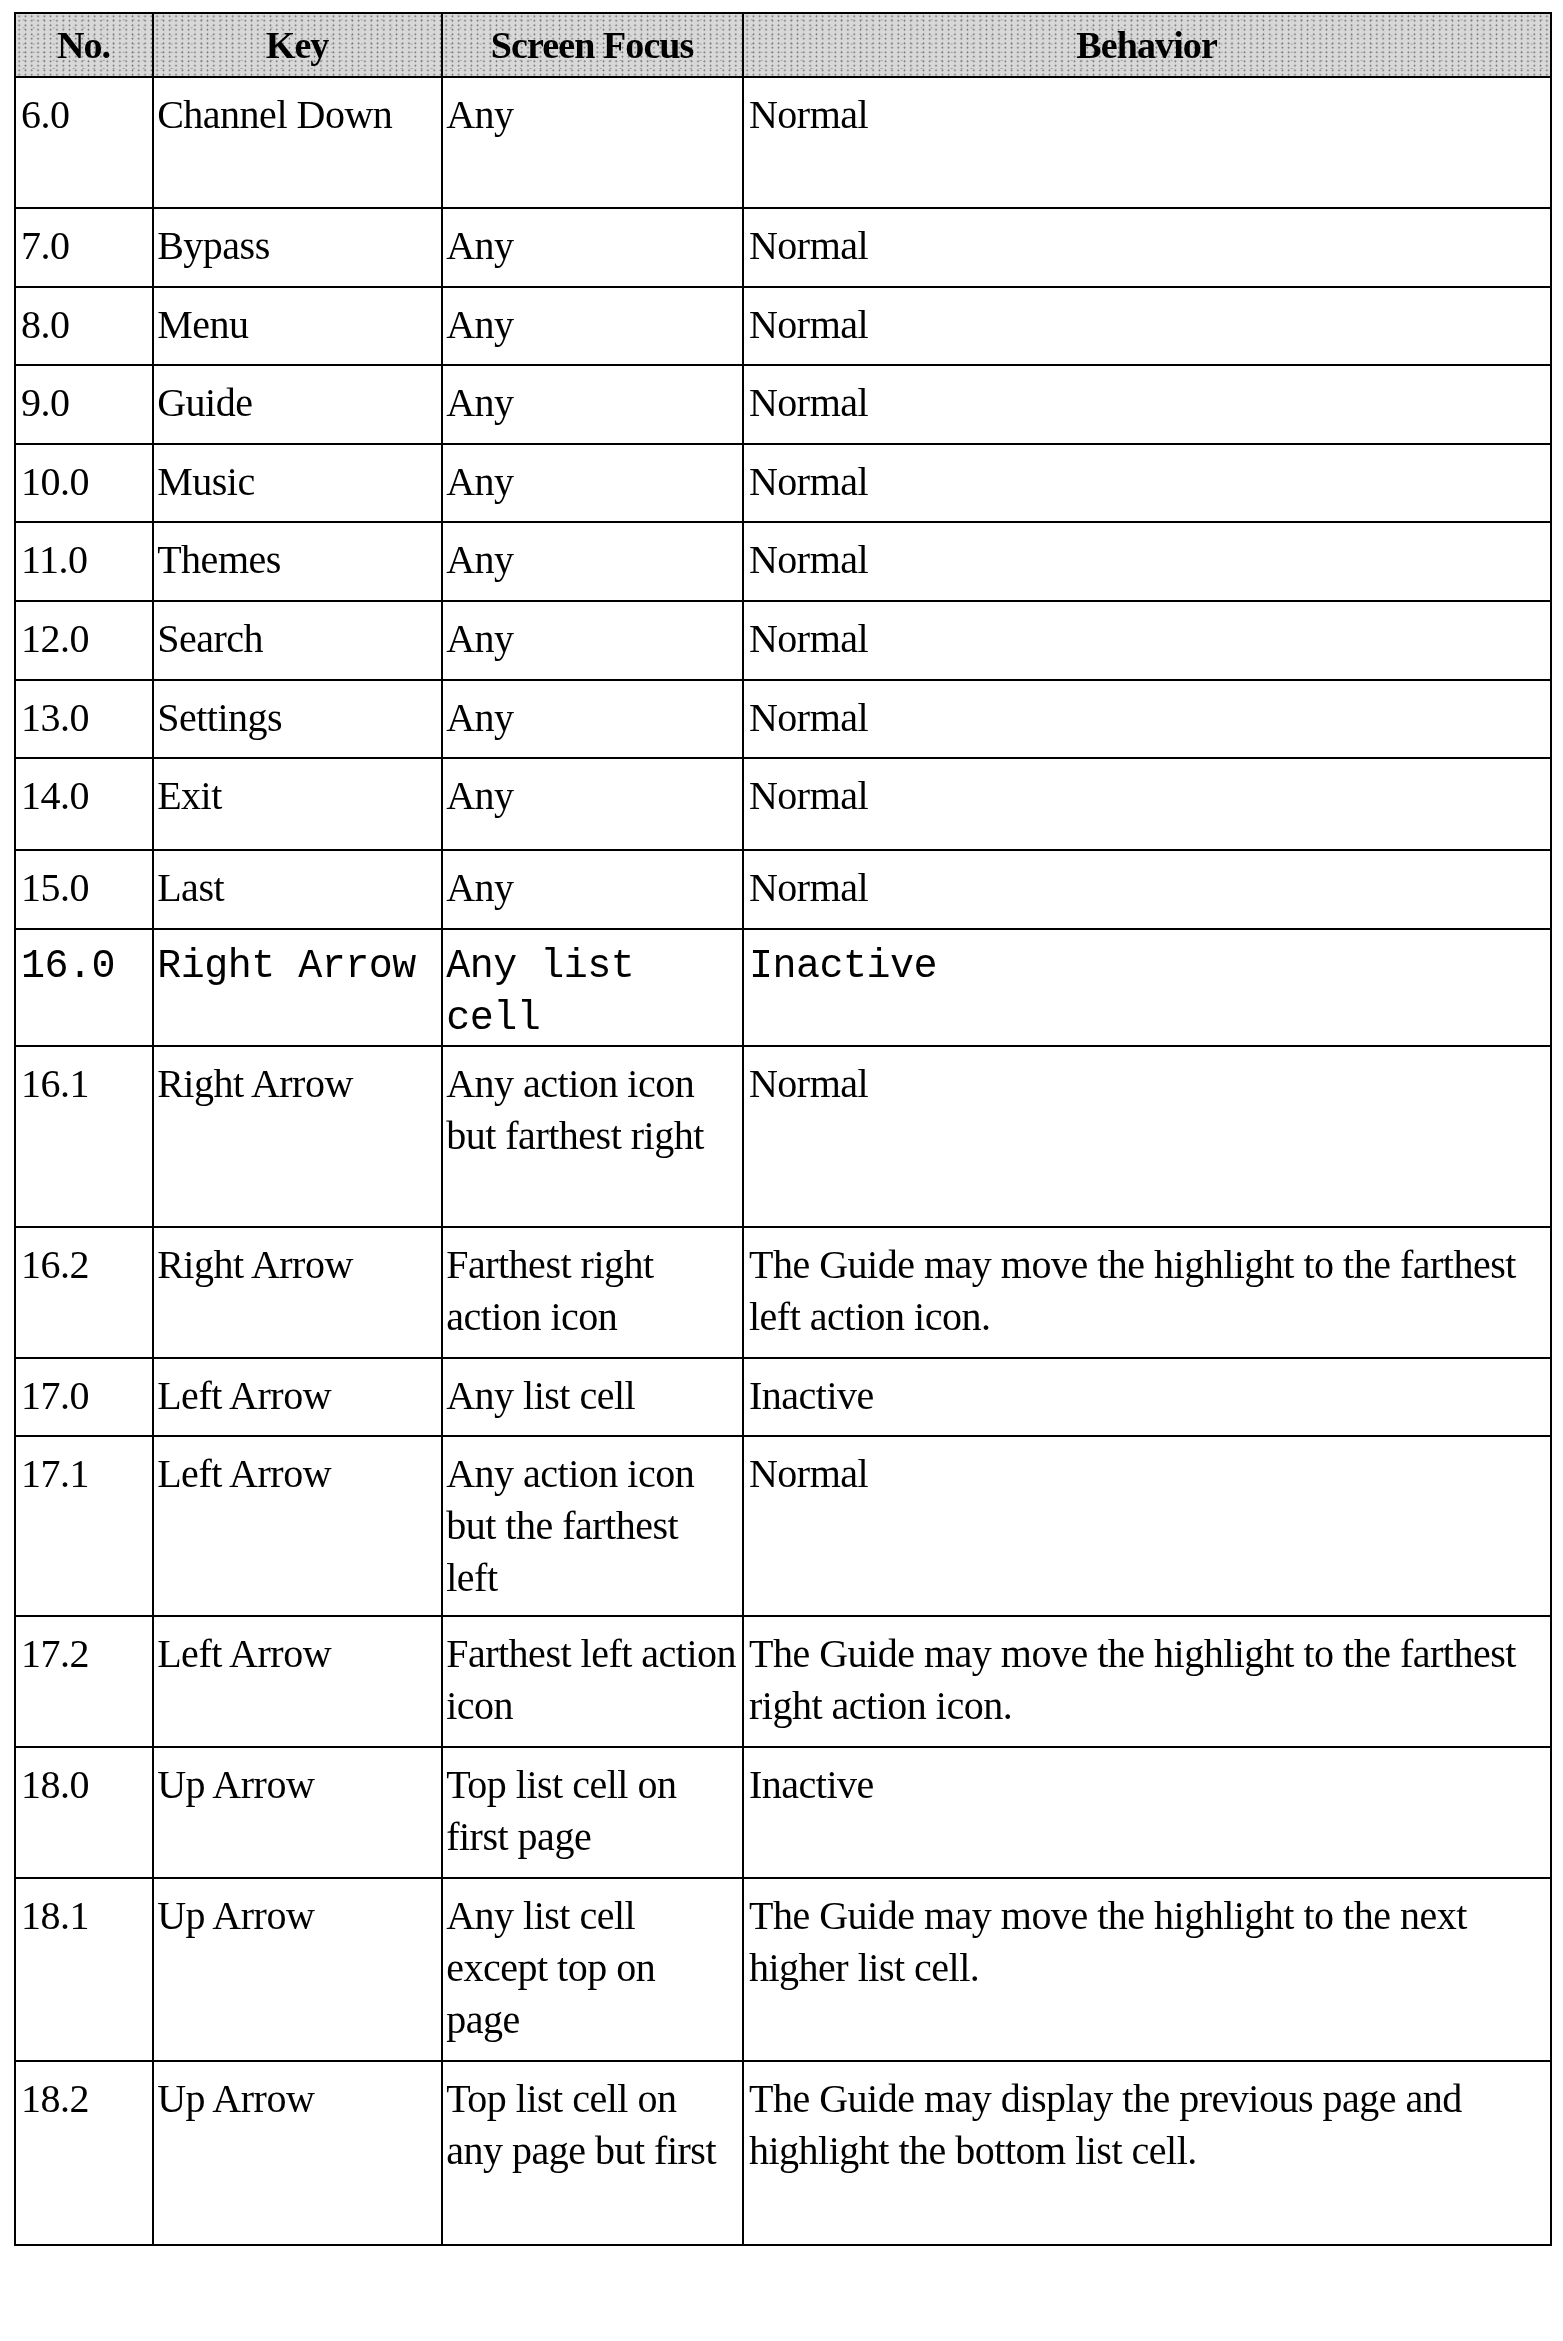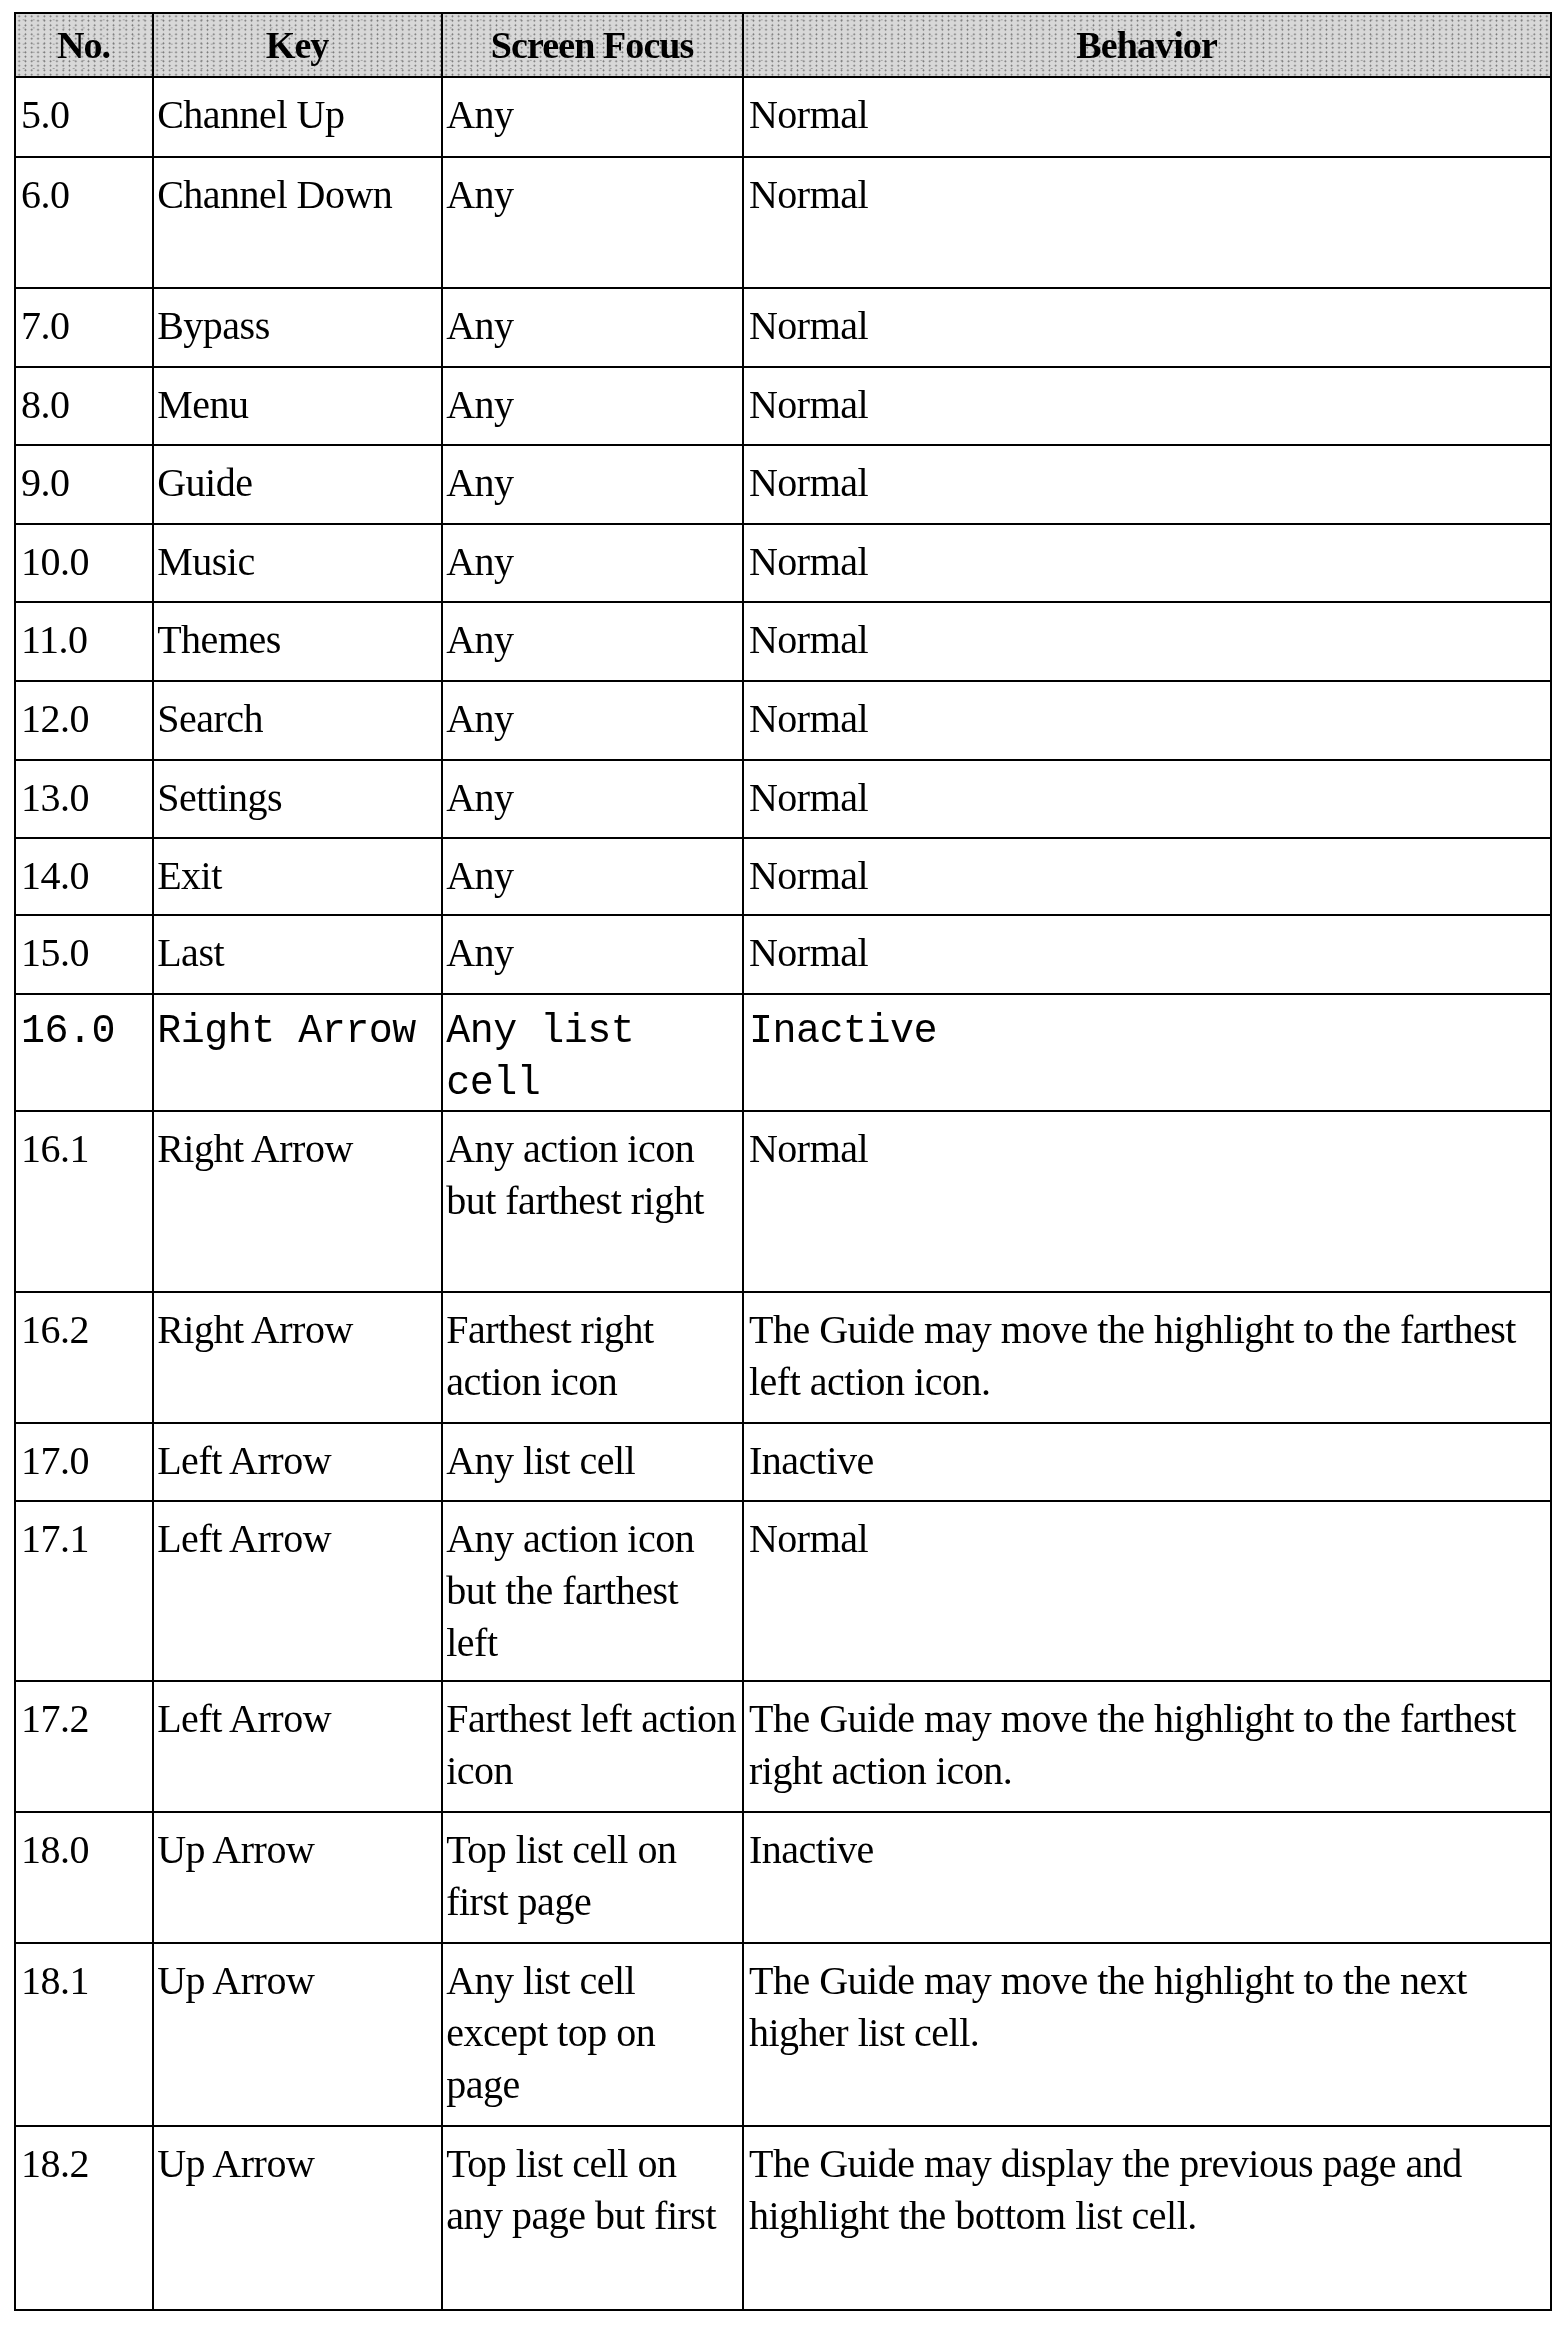--- a/index.html
+++ b/index.html
@@ -58,26 +58,20 @@
   </colgroup>
   <thead>
     <tr>
       <th>No.</th>
       <th>Key</th>
       <th>Screen Focus</th>
       <th>Behavior</th>
     </tr>
   </thead>
   <tbody id="tbody">
-      <tr style="height: 80px;">
-        <td class="c-no">5.0</td>
-        <td class="c-key">Channel Up</td>
-        <td class="c-focus">Any</td>
-        <td class="c-beh">Normal</td>
-      </tr>
       <tr style="height: 131px;">
         <td class="c-no">6.0</td>
         <td class="c-key">Channel Down</td>
         <td class="c-focus">Any</td>
         <td class="c-beh">Normal</td>
       </tr>
       <tr style="height: 79px;">
         <td class="c-no">7.0</td>
         <td class="c-key">Bypass</td>
         <td class="c-focus">Any</td>
@@ -112,21 +106,21 @@
         <td class="c-key">Search</td>
         <td class="c-focus">Any</td>
         <td class="c-beh">Normal</td>
       </tr>
       <tr style="height: 78px;">
         <td class="c-no">13.0</td>
         <td class="c-key">Settings</td>
         <td class="c-focus">Any</td>
         <td class="c-beh">Normal</td>
       </tr>
-      <tr style="height: 77px; padding-left: 20px;">
+      <tr style="height: 92px; padding-left: 20px;">
         <td class="c-no">14.0</td>
         <td class="c-key">Exit</td>
         <td class="c-focus">Any</td>
         <td class="c-beh">Normal</td>
       </tr>
       <tr style="height: 79px;">
         <td class="c-no">15.0</td>
         <td class="c-key">Last</td>
         <td class="c-focus">Any</td>
         <td class="c-beh">Normal</td>

